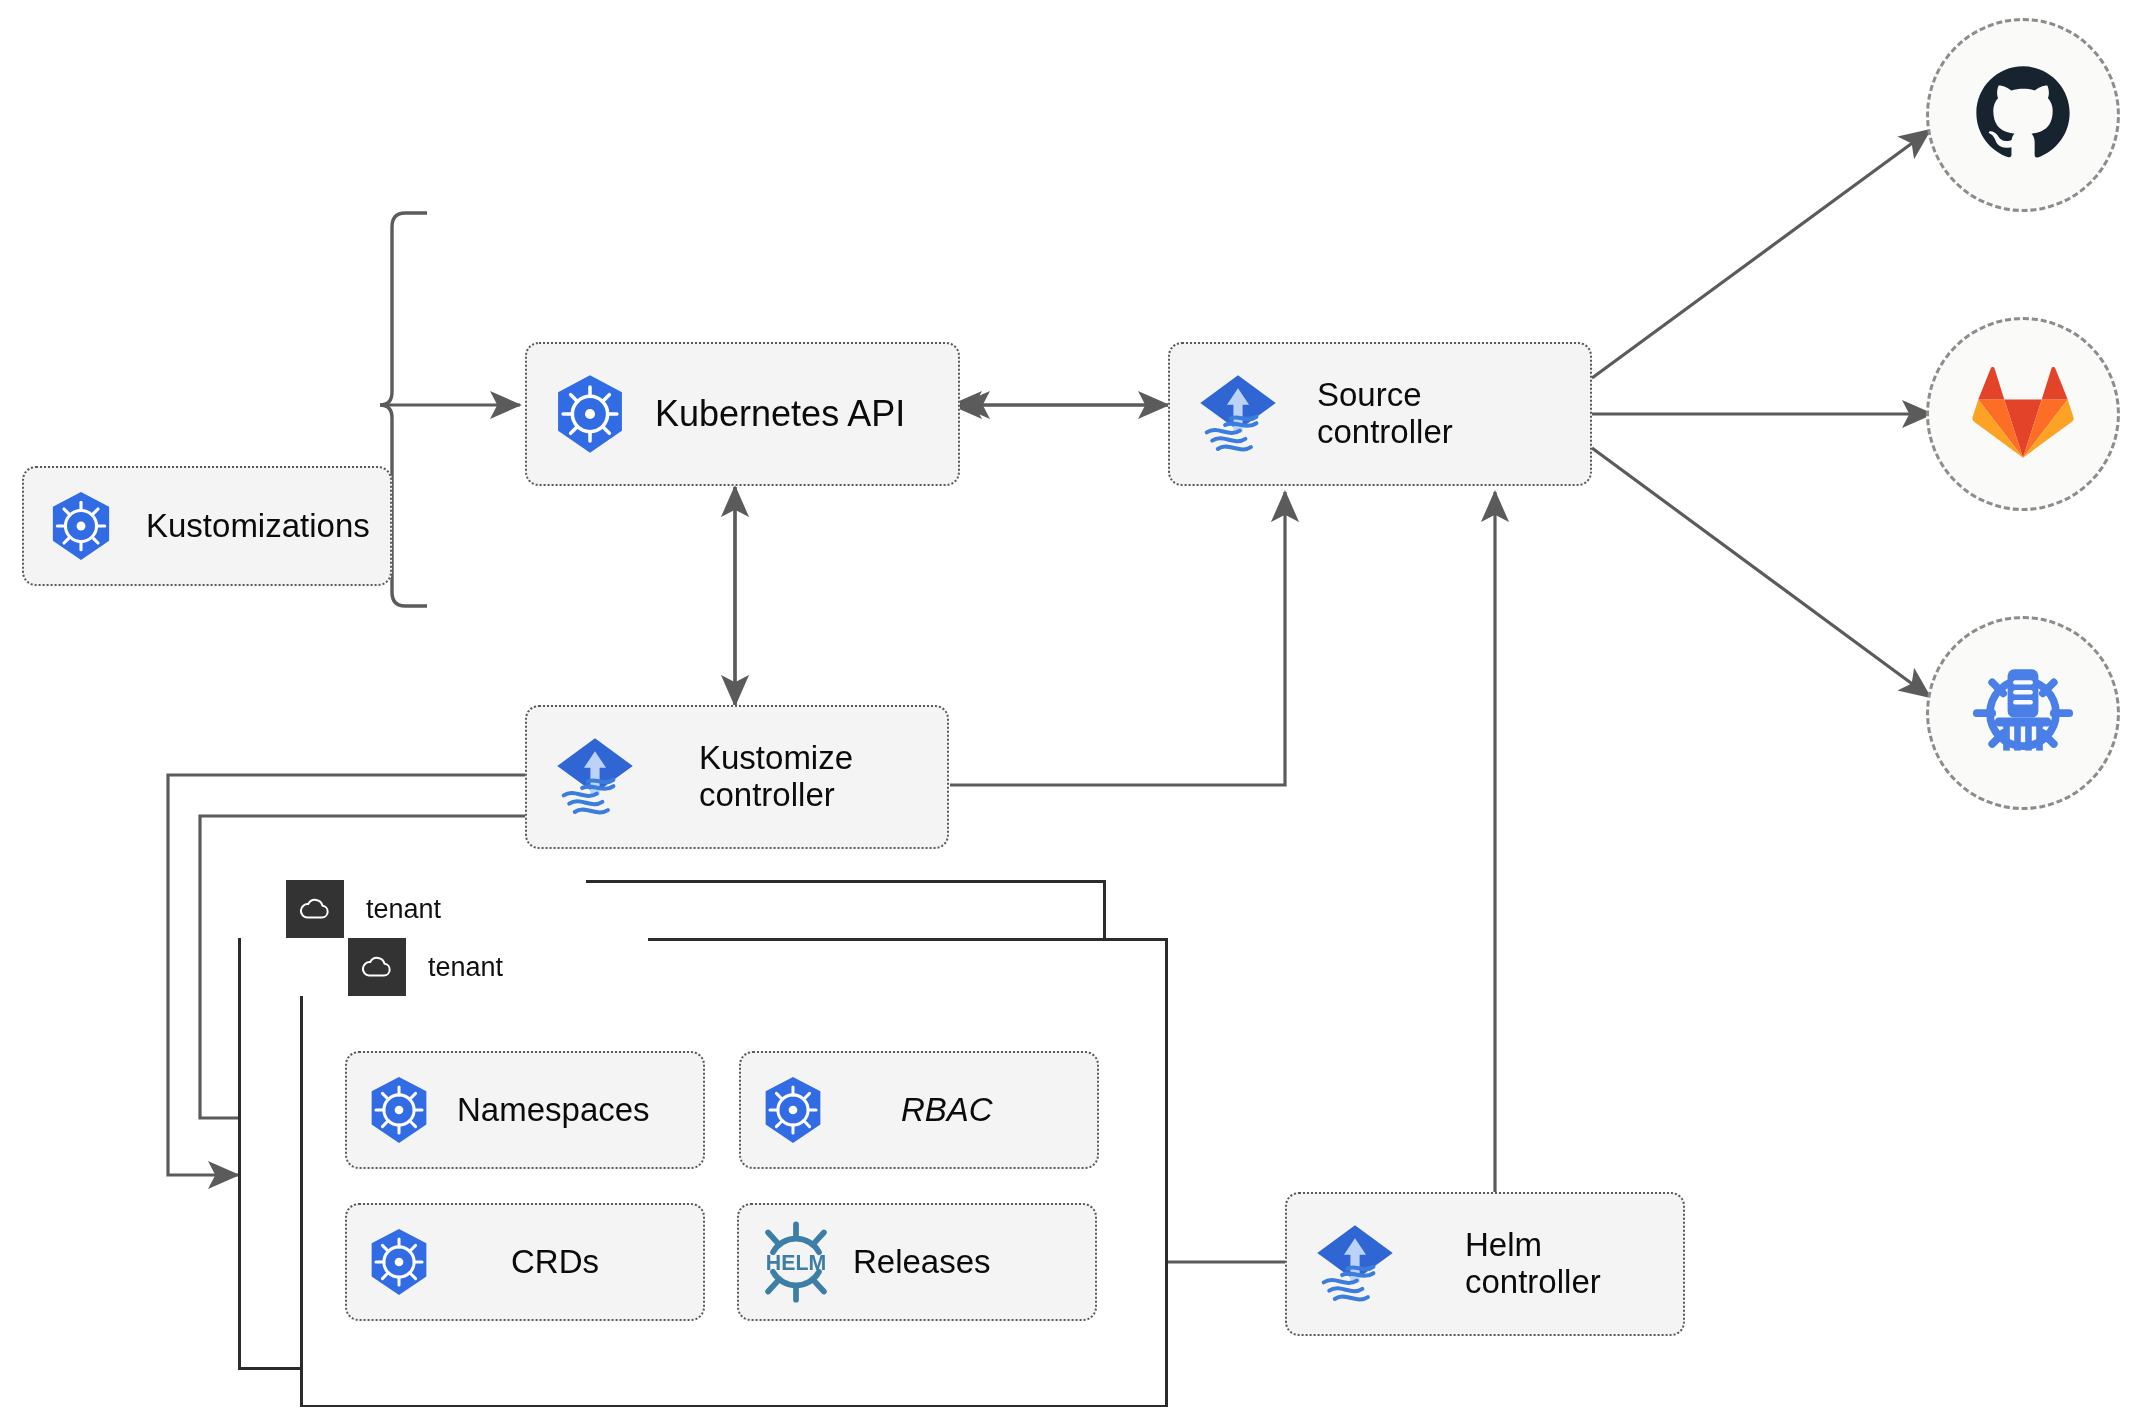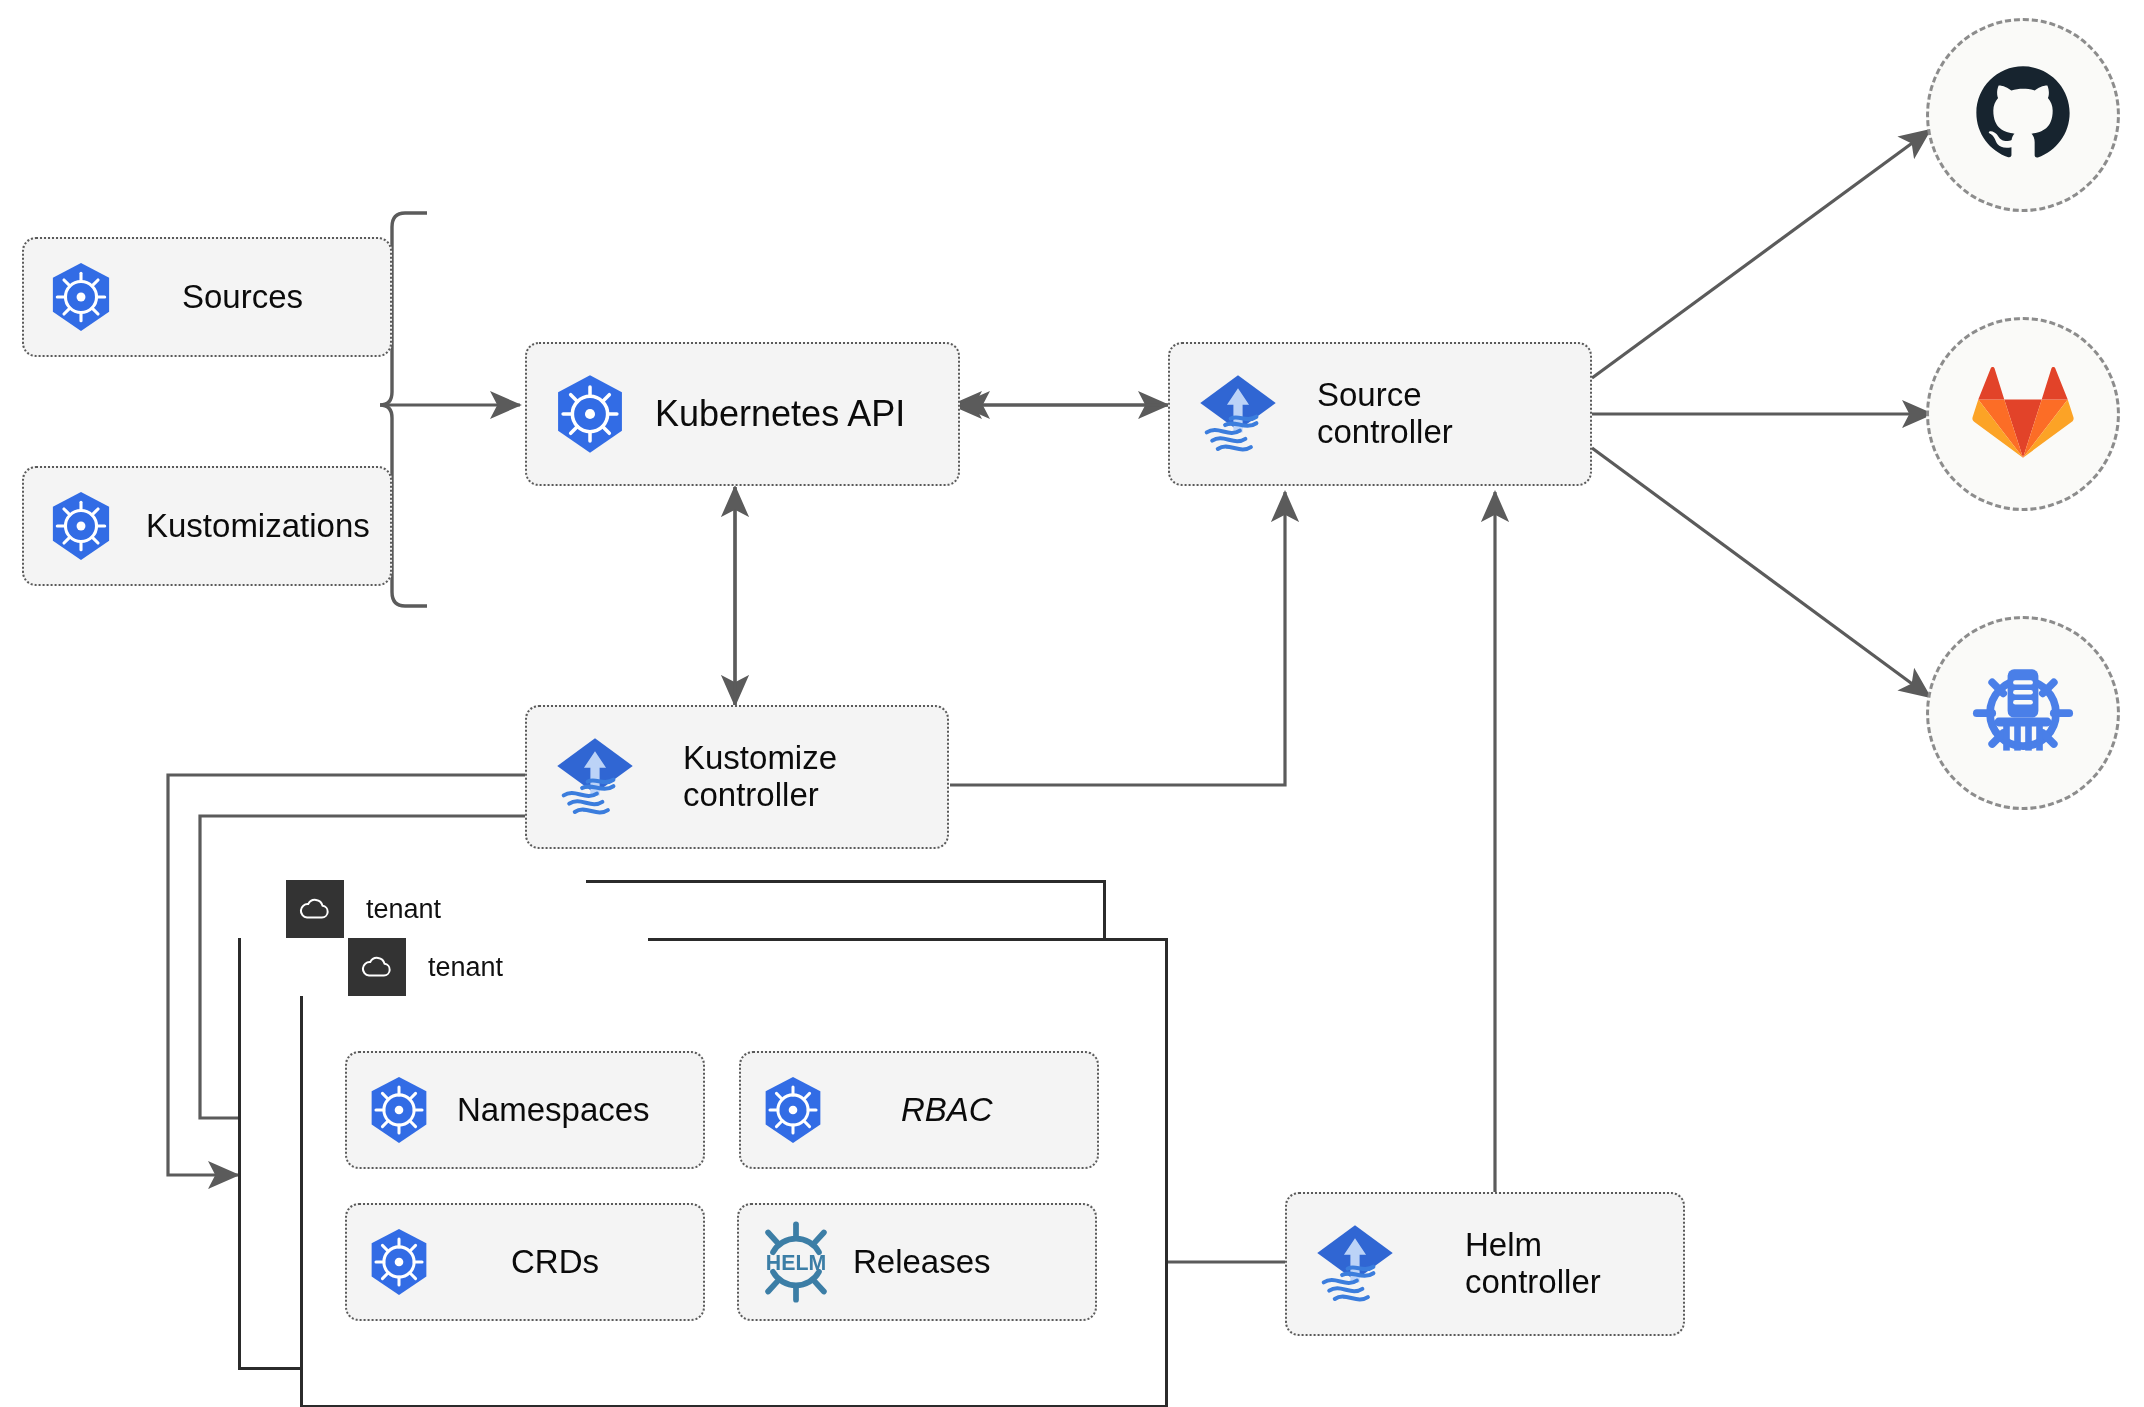--- a/index.html
+++ b/index.html
@@ -65,40 +65,20 @@
       <path d="M1592,448 L1930,697" marker-end="url(#ah)"></path>
 
       <path d="M525,775 L168,775 L168,1175 L238,1175" marker-end="url(#ah)"></path>
 
       <path d="M525,816 L200,816 L200,1118 L300,1118" marker-end="url(#ah)"></path>
 
       <path d="M1285,1262 L1106,1262" marker-end="url(#ah)"></path>
     </g>
   </svg>
 
-  <div class="card" style="left:22px;top:237px;width:370px;height:120px;padding:0 18px;">
-    <span class="ico" style="width:78px;height:78px;">
-      <svg viewBox="0 0 100 100" width="74" height="74">
-        <polygon points="50,4 88,24 88,70 50,96 12,70 12,24" fill="#326ce5"></polygon>
-        <g stroke="#fff" stroke-width="4.2" fill="none" stroke-linecap="round">
-          <circle cx="50" cy="50" r="21"></circle>
-          <line x1="50" y1="18" x2="50" y2="29"></line>
-            <line x1="50" y1="71" x2="50" y2="82"></line>
-          <line x1="18" y1="50" x2="29" y2="50"></line>
-            <line x1="71" y1="50" x2="82" y2="50"></line>
-          <line x1="27" y1="27" x2="35" y2="35"></line>
-            <line x1="65" y1="65" x2="73" y2="73"></line>
-          <line x1="73" y1="27" x2="65" y2="35"></line>
-            <line x1="35" y1="65" x2="27" y2="73"></line>
-        </g>
-        <circle cx="50" cy="50" r="6" fill="#fff"></circle>
-      </svg>
-    </span>
-    <span class="lbl" style="margin-left:62px;">Sources</span>
-  </div>
 
   <div class="card" style="left:22px;top:466px;width:370px;height:120px;padding:0 18px;">
     <span class="ico" style="width:78px;height:78px;">
       <svg viewBox="0 0 100 100" width="74" height="74">
         <polygon points="50,4 88,24 88,70 50,96 12,70 12,24" fill="#326ce5"></polygon>
         <g stroke="#fff" stroke-width="4.2" fill="none" stroke-linecap="round">
           <circle cx="50" cy="50" r="21"></circle>
           <line x1="50" y1="18" x2="50" y2="29"></line>
             <line x1="50" y1="71" x2="50" y2="82"></line>
           <line x1="18" y1="50" x2="29" y2="50"></line>
@@ -160,21 +140,21 @@
         <path d="M50,22 L62,40 L55,40 L55,70 L45,70 L45,40 L38,40 Z" fill="#bcd3f7"></path>
         <g stroke="#3b7ddd" stroke-width="4.4" fill="none" stroke-linecap="round">
           <path d="M16,70 C28,62 40,76 52,68"></path>
           <path d="M22,79 C34,71 46,85 58,77"></path>
           <path d="M28,88 C40,80 52,94 64,86"></path>
           <path d="M36,62 C46,56 58,68 70,60"></path>
           <path d="M42,55 C50,50 60,60 70,53"></path>
         </g>
       </svg>
     </span>
-    <span class="lbl" style="margin-left:42px;">Kustomize
+    <span class="lbl" style="margin-left:58px;">Kustomize
 controller</span>
   </div>
 
   <div class="card" style="left:1285px;top:1192px;width:400px;height:144px;padding:0 22px;">
     <span class="ico" style="width:92px;height:92px;">
       <svg viewBox="0 0 100 100" width="92" height="92">
         <polygon points="50,8 91,38 50,68 9,38" fill="#3066d3"></polygon>
         <path d="M50,22 L62,40 L55,40 L55,70 L45,70 L45,40 L38,40 Z" fill="#bcd3f7"></path>
         <g stroke="#3b7ddd" stroke-width="4.4" fill="none" stroke-linecap="round">
           <path d="M16,70 C28,62 40,76 52,68"></path>

